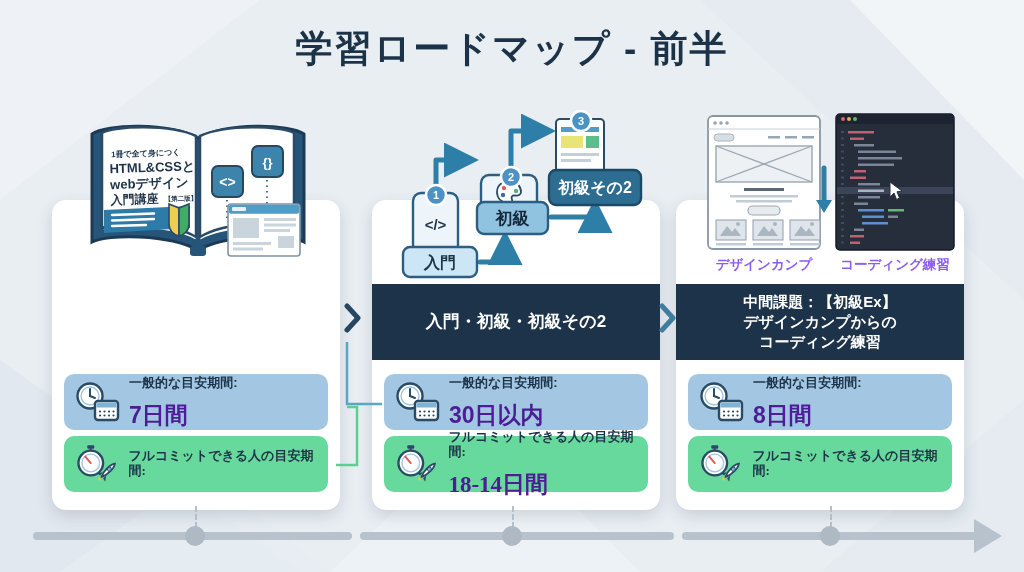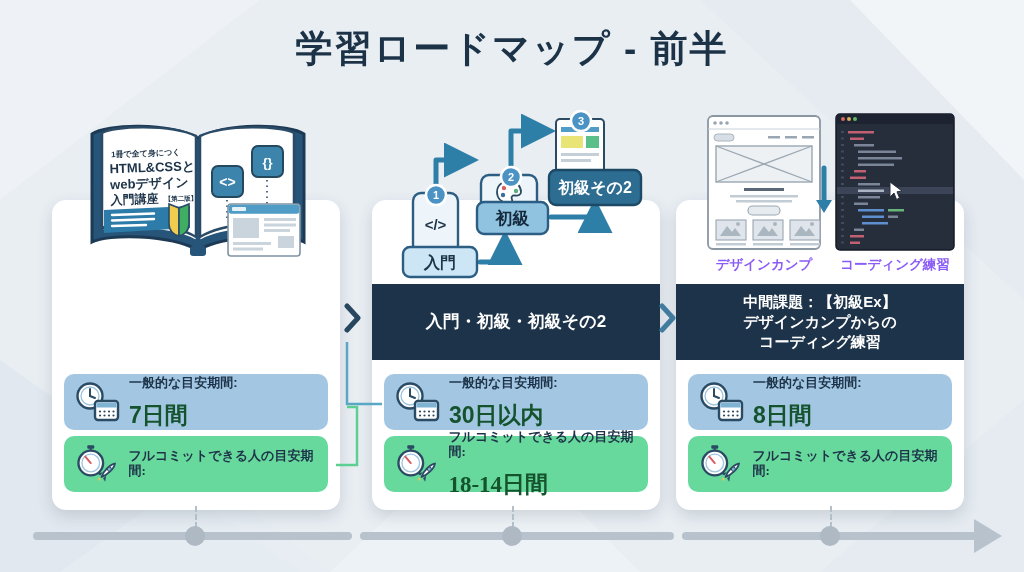--- a/index.html
+++ b/index.html
@@ -28,21 +28,21 @@
   }
   .card.c3 .card-title{font-size:15px;line-height:1.35;}
   .info-box{
     position:absolute;left:12px;right:12px;height:56px;border-radius:10px;
     display:flex;align-items:center;padding-left:10px;box-sizing:border-box;gap:9px;
   }
   .info-box.blue{top:174px;background:#a3c7e3;}
   .info-box.green{top:236px;background:#68d99c;font-family:Liberation Serif, serif;}
   .info-texts{display:flex;flex-direction:column;justify-content:center;}
   .info-label{font-size:13px;font-weight:bold;color:#1d3349;line-height:1.15;}
-  .info-value{font-size:23px;font-weight:800;color:#14532d;line-height:1.1;margin-top:12px;}
+  .info-value{font-size:23px;font-weight:800;color:#4c1d95;line-height:1.1;margin-top:12px;}
   .illus{position:absolute;}
   .caption{
     position:absolute;top:256px;text-align:center;font-size:13.5px;
     font-weight:bold;color:#8b5cf6;
   }
   .caption.design{left:704px;width:120px;}
   .caption.coding{left:832px;width:126px;}
   .chevron{position:absolute;top:303px;width:18px;height:30px;}
   .chevron.ch1{left:344px;}
   .chevron.ch2{left:659px;}

